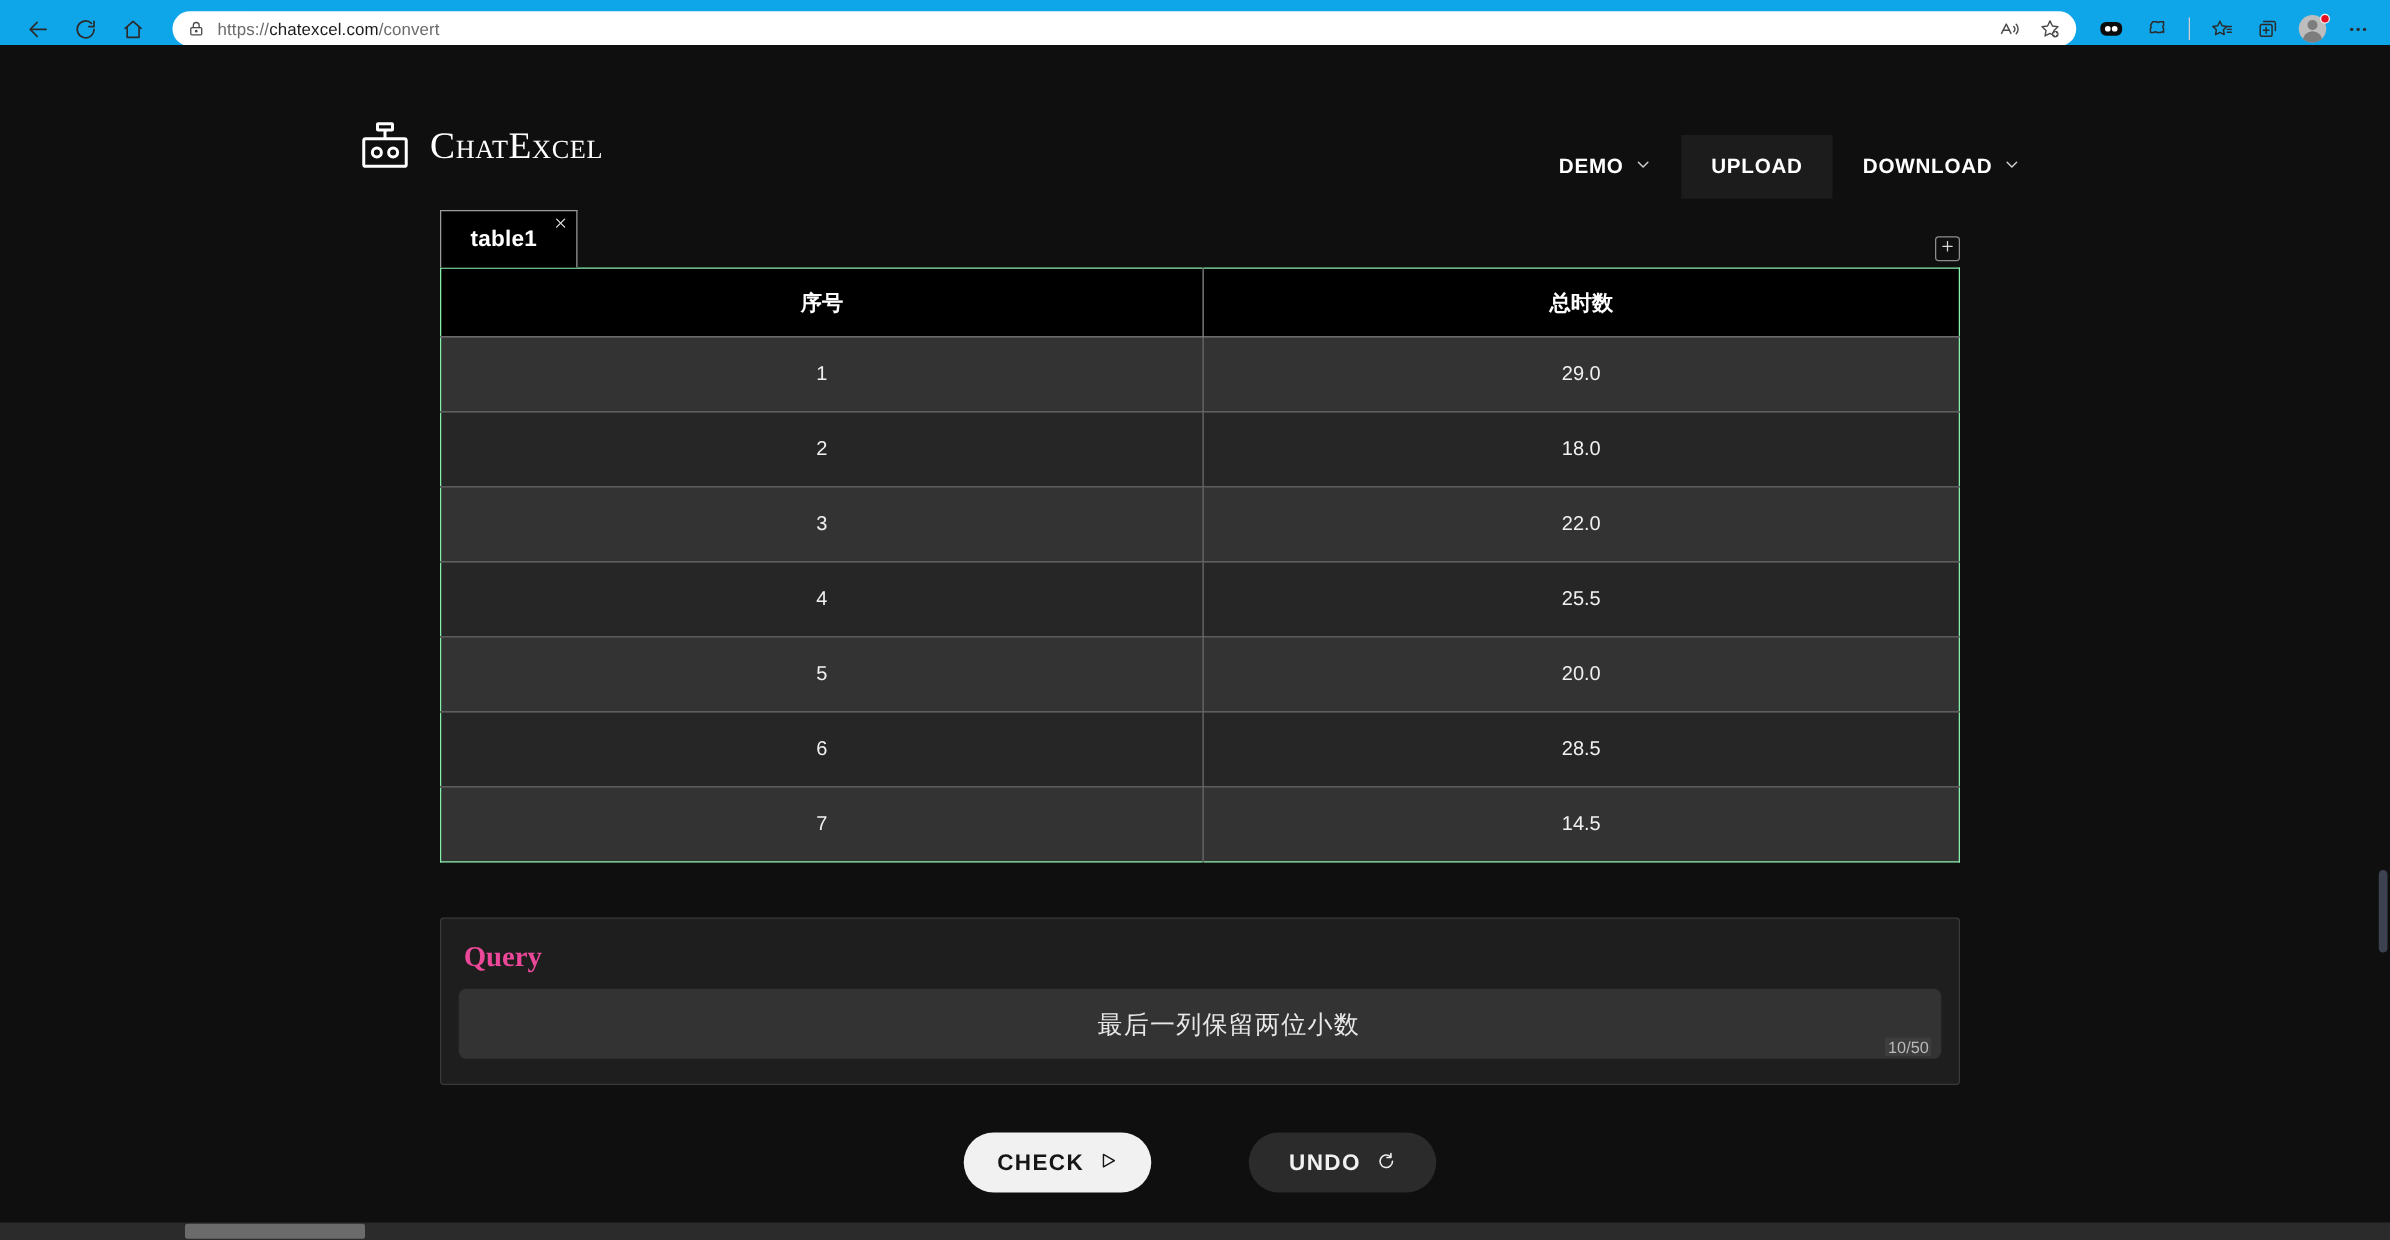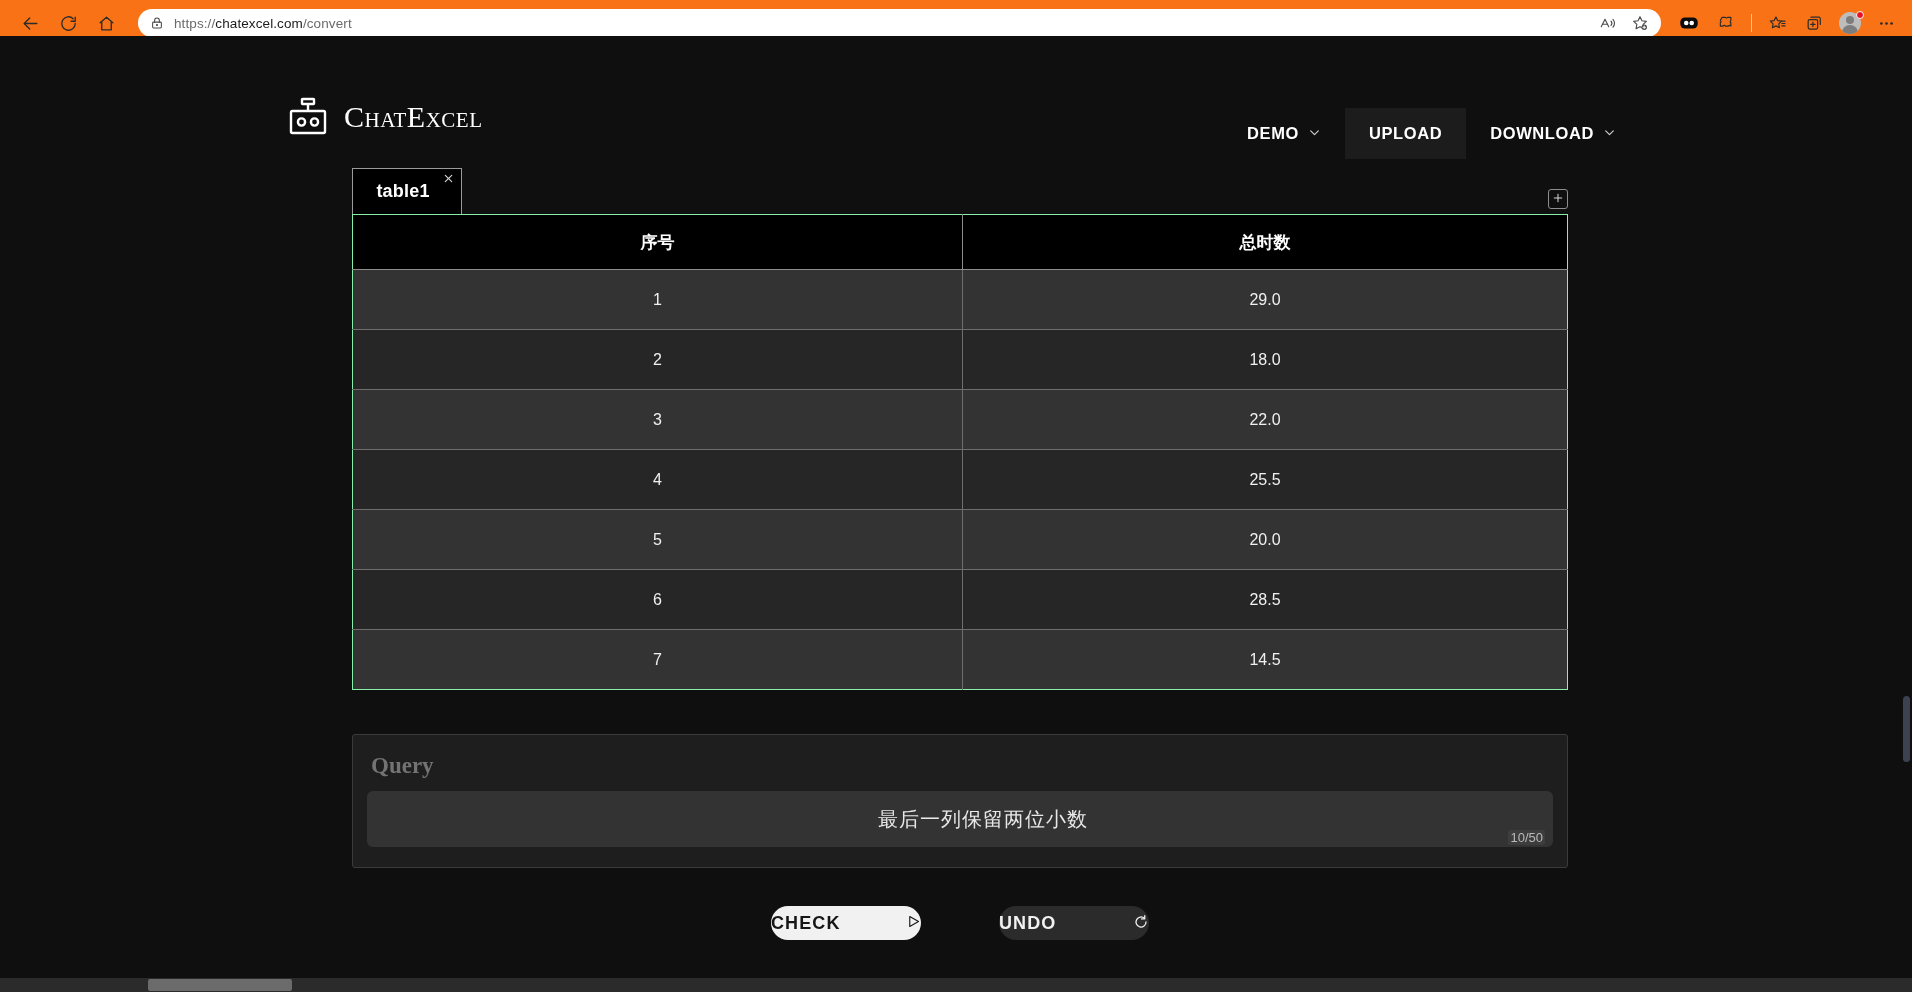--- a/index.html
+++ b/index.html
@@ -8,21 +8,21 @@
     width: 1912px; height: 992px;
     overflow: hidden;
     background: #0f0f0f;
     font-family: "Liberation Sans", sans-serif;
   }
 
   
   .browser-chrome {
     position: absolute; top: 0; left: 0;
     width: 1912px; height: 47px;
-    background: #f97316;
+    background: #0ea5e9;
     display: flex; align-items: center;
     border-bottom: 1px solid #e6e6e6;
   }
   .nav-btns { display: flex; align-items: center; padding-left: 12px; gap: 2px; }
   .chrome-icon-btn {
     width: 36px; height: 30px;
     display: flex; align-items: center; justify-content: center;
     border-radius: 5px; cursor: pointer;
     color: #2b2b2b;
   }
@@ -205,21 +205,21 @@
   
   .query-panel {
     margin-top: 44px;
     width: 1216px;
     background: #1e1e1e;
     border: 1px solid #3a3a3a;
     border-radius: 3px;
     padding: 18px 14px 20px 14px;
   }
   .query-title {
-    color: #737373;
+    color: #ec4899;
     font-family: "Liberation Serif", "DejaVu Serif", serif;
     font-size: 23px;
     font-weight: bold;
     margin: 0 0 12px 4px;
   }
   .query-box {
     position: relative;
     background: #333333;
     border-radius: 6px;
     height: 56px;
@@ -243,23 +243,23 @@
   }
 
   
   .actions {
     margin-top: 38px;
     display: flex; align-items: center; justify-content: center;
     gap: 78px;
     width: 1216px;
   }
   .btn {
-    display: flex; align-items: center; justify-content: space-between;
+    display: flex; align-items: center; justify-content: center;
     gap: 12px;
-    height: 34px;
+    height: 48px;
     min-width: 150px;
     border-radius: 24px;
     font-size: 18px;
     font-weight: bold;
     letter-spacing: 1.1px;
     cursor: pointer;
     border: none;
     font-family: "Liberation Sans", sans-serif;
   }
   .btn-check { background: #f1f1f1; color: #161616; }

